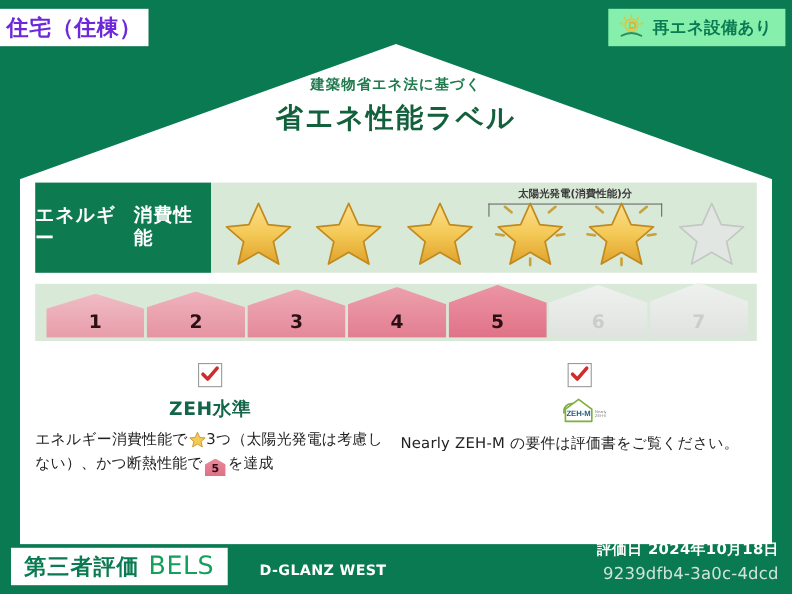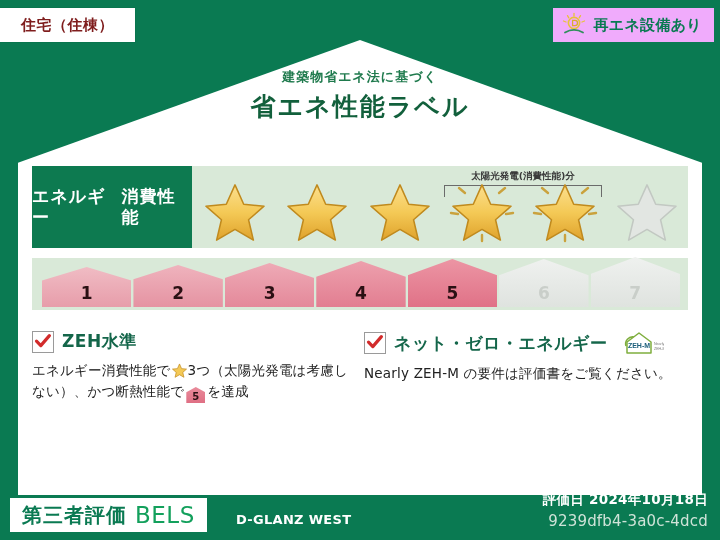--- a/index.html
+++ b/index.html
@@ -8,27 +8,27 @@
     background:#0b7a4f;
     font-family:"DejaVu Sans","Liberation Sans",sans-serif;
     -webkit-font-smoothing:antialiased;
   }
   .label-root{position:relative;width:720px;height:540px;background:#0a7a52;}
 
   
   .tag-housing{
     position:absolute;left:0;top:8px;width:135px;height:34px;
     background:#ffffff;display:flex;align-items:center;justify-content:center;
-    color:#7f1d1d;font-weight:bold;font-size:15px;letter-spacing:.5px;
+    color:#6d28d9;font-weight:bold;font-size:20px;letter-spacing:.5px;
     box-shadow:0 0 0 1px rgba(0,0,0,.04);
   }
   
   .tag-renew{
     position:absolute;right:6px;top:8px;height:34px;
-    background:#f0abfc;display:flex;align-items:center;gap:6px;
+    background:#86efac;display:flex;align-items:center;gap:6px;
     padding:0 12px 0 8px;
     color:#0a7a52;font-weight:bold;font-size:15px;letter-spacing:.3px;
   }
   .sun-icon{width:26px;height:26px;position:relative;flex:0 0 26px;}
 
   
   .panel{
     position:absolute;left:18px;top:40px;width:684px;height:455px;
     background:#ffffff;
     -webkit-clip-path:polygon(0% 27%, 50% 0%, 100% 27%, 100% 100%, 0% 100%);
@@ -75,21 +75,21 @@
     position:relative;flex:1;height:42px;display:flex;align-items:flex-end;justify-content:center;
     font-weight:bold;font-size:17px;color:#2a1013;padding-bottom:4px;
     -webkit-clip-path:polygon(50% 0%, 100% 34%, 100% 100%, 0% 100%, 0% 34%);
     clip-path:polygon(50% 0%, 100% 34%, 100% 100%, 0% 100%, 0% 34%);
   }
   .house .num{position:relative;z-index:2;}
 
   
   .zeh-wrap{position:absolute;left:14px;top:290px;width:658px;display:flex;gap:14px;}
   .zeh-col{flex:1;}
-  .zeh-head{display:flex;align-items:center;gap:8px;}
+  .zeh-head{display:flex;align-items:center;gap:8px;flex-direction:column;}
   .checkbox{
     width:20px;height:20px;flex:0 0 20px;border:1px solid #9a9a9a;background:#fff;
     position:relative;
   }
   .checkbox svg{position:absolute;left:1px;top:0px;}
   .zeh-title{color:#14664a;font-weight:bold;font-size:17px;letter-spacing:.5px;white-space:nowrap;}
   .zeh-body{margin-top:7px;font-size:13.5px;color:#222;line-height:1.55;letter-spacing:.2px;}
   .inline-star{display:inline-block;vertical-align:-3px;width:15px;height:15px;margin:0 1px;}
   .inline-house{
     display:inline-block;vertical-align:-4px;width:19px;height:16px;margin:0 2px;
@@ -272,21 +272,20 @@
         </div>
       </div>
 
       <div class="zeh-col">
         <div class="zeh-head">
           <span class="checkbox">
             <svg width="18" height="18" viewBox="0 0 18 18">
               <path d="M2.5 9.2 L6.8 13.6 L15.4 3.6" fill="none" stroke="#d22b2b" stroke-width="3.2" stroke-linecap="round" stroke-linejoin="round"></path>
             </svg>
           </span>
-          <span class="zeh-title">ネット・ゼロ・エネルギー</span>
           <span class="zehm-logo">
             <svg width="44" height="26" viewBox="0 0 44 26">
               <path d="M6 16 a7 7 0 0 1 8 -9" fill="none" stroke="#7fae3e" stroke-width="1.6"></path>
               <path d="M7 23 V12 L19 3 L31 12 V23 Z" fill="#ffffff" stroke="#7fae3e" stroke-width="1.5" stroke-linejoin="round"></path>
               <text x="19" y="18" font-size="7" font-weight="bold" fill="#1b5e7a" text-anchor="middle" font-family="Liberation Sans, sans-serif">ZEH-M</text>
               <text x="34" y="15" font-size="3.6" fill="#7a7a7a" font-family="Liberation Sans, sans-serif">Nearly</text>
               <text x="34" y="19.5" font-size="3.6" fill="#7a7a7a" font-family="Liberation Sans, sans-serif">ZEH-M</text>
             </svg>
           </span>
         </div>

